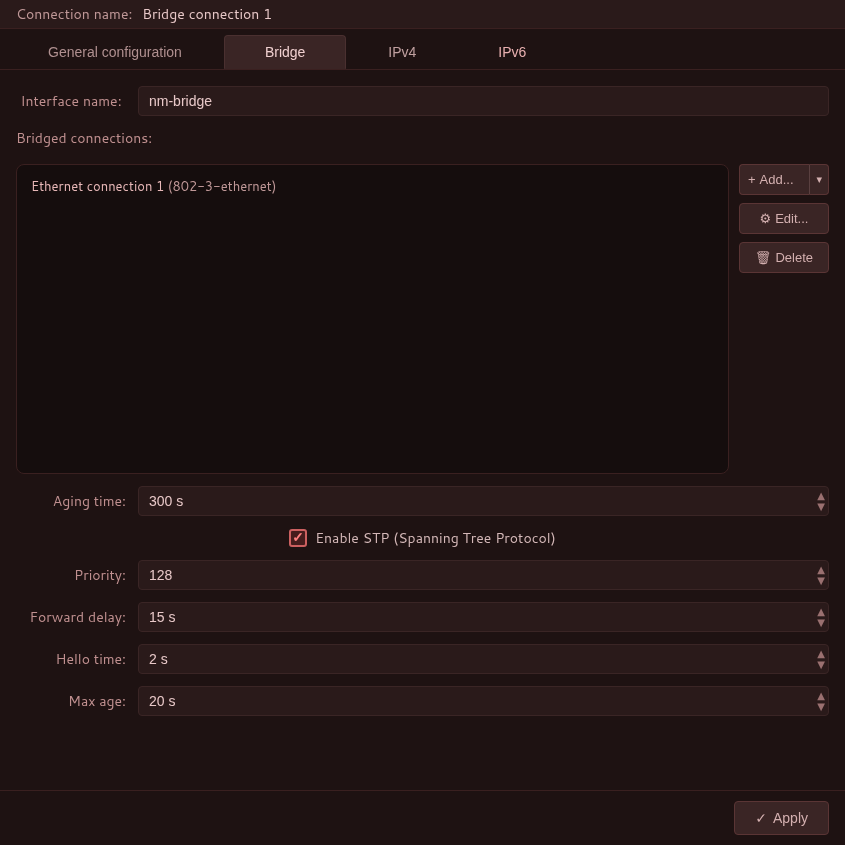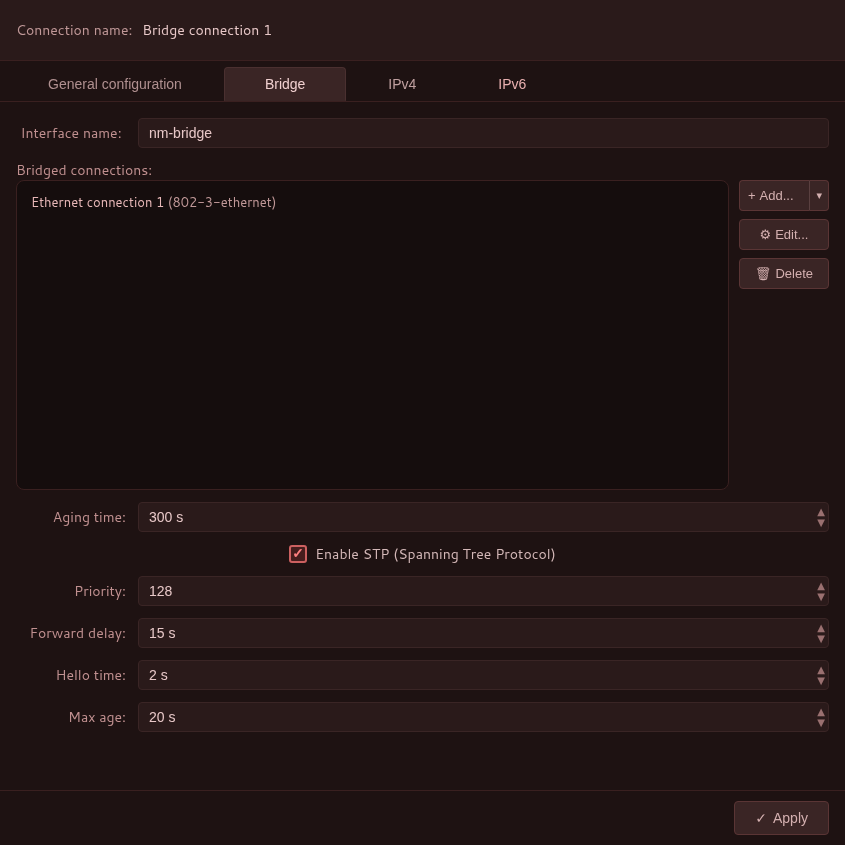--- a/index.html
+++ b/index.html
@@ -15,21 +15,21 @@
     .app-window {
       width: 845px;
       height: 845px;
       background-color: #1e1212;
       display: flex;
       flex-direction: column;
     }
     
     .header-bar {
       background-color: #2a1a1a;
-      padding: 20px 16px;
+      padding: 4px 16px;
       display: flex;
       align-items: center;
       gap: 10px;
       border-bottom: 1px solid #3a2020;
     }
     .header-label {
       color: #c09898;
       font-size: 14px;
     }
     .connection-name-value {
@@ -90,21 +90,21 @@
       border-radius: 4px;
       color: #e8c8c8;
       padding: 6px 10px;
       font-size: 14px;
       outline: none;
     }
     
     .section-label {
       color: #c09090;
       font-size: 14px;
-      margin-bottom: 0;
+      margin-bottom: 16px;
     }
     .bridged-connections-area {
       display: flex;
       gap: 10px;
       flex: 0 0 320px;
     }
     .connections-list {
       flex: 1;
       background-color: #150d0d;
       border: 1px solid #3a2020;

